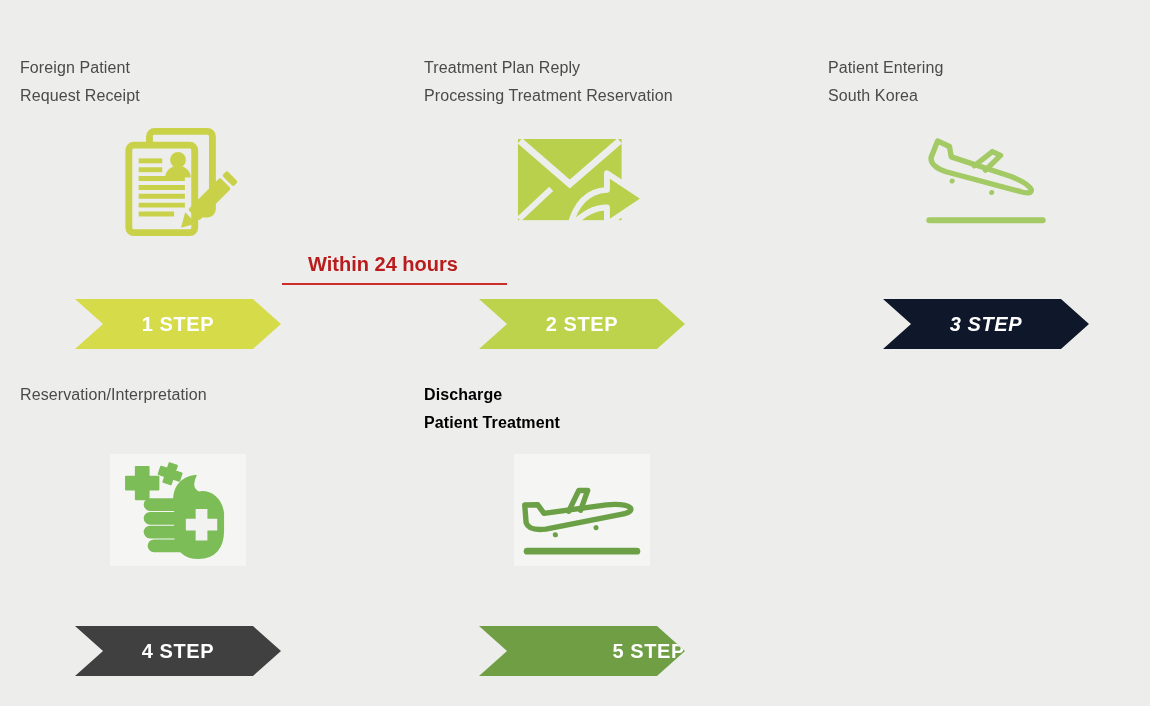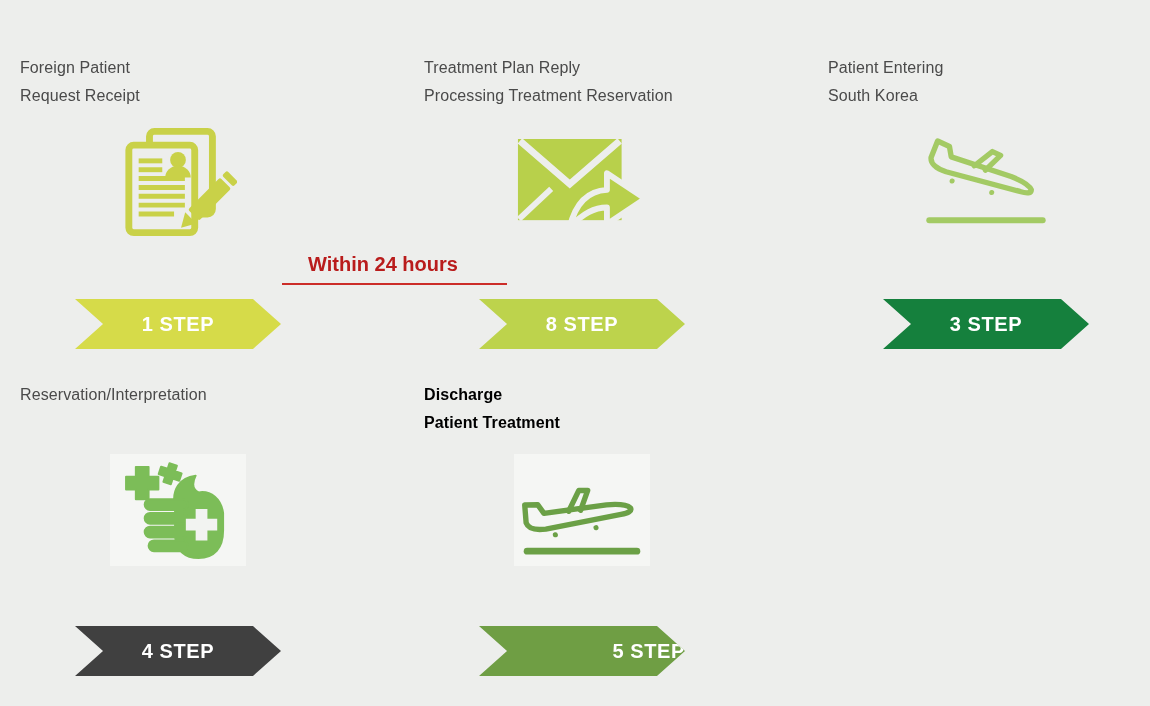--- a/index.html
+++ b/index.html
@@ -96,41 +96,41 @@
     </div>
     <div class="icon-box" style="color: rgb(184, 208, 75);">
       <svg width="132" height="98" viewBox="0 0 135 100" aria-hidden="true">
         <rect x="2" y="5" width="106" height="83" fill="currentColor"></rect>
         <path d="M4,7 L55,51 L106,7" stroke="#edeeec" stroke-width="7" fill="none"></path>
         <path d="M3,87 L36,56" stroke="#edeeec" stroke-width="6" fill="none"></path>
         <path d="M93,40 L93,57 C74,58 61,70 55,95 C69,81 80,75 93,75 L93,92 L132,66 Z" fill="currentColor" stroke="#edeeec" stroke-width="6" stroke-linejoin="round"></path>
       </svg>
     </div>
     <div class="banner" style="background-color: rgb(189, 211, 76);">
-      <span class="banner-label">8 STEP</span>
+      <span class="banner-label">2 STEP</span>
     </div>
   </div>
 
   <div class="step" id="step-3">
     <div class="step-title" style="color: rgb(74, 74, 74);">
       <div>Patient Entering</div>
       <div>South Korea</div>
     </div>
     <div class="icon-box" style="color: rgb(163, 202, 100);">
       <svg width="138" height="92" viewBox="0 0 140 94" aria-hidden="true">
         <g transform="rotate(12 70 36)" fill="none" stroke="currentColor" stroke-width="5.5" stroke-linejoin="round" stroke-linecap="round">
           <path d="M12,33 L15,15 L28,18 L32,28 L96,35 Q115,38 119,44 Q120,49 108,48 L30,44 Q13,42 12,33 Z"></path>
           <path d="M57,32 L72,14 L81,16 L69,34"></path>
           <circle cx="38" cy="52" r="2.6" fill="currentColor" stroke="none"></circle>
           <circle cx="80" cy="55" r="2.6" fill="currentColor" stroke="none"></circle>
         </g>
         <line x1="12" y1="85" x2="128" y2="85" stroke="currentColor" stroke-width="6" stroke-linecap="round"></line>
       </svg>
     </div>
-    <div class="banner" style="background-color: #15803d;">
+    <div class="banner" style="background-color: #0f172a; font-style: italic;">
       <span class="banner-label">3 STEP</span>
     </div>
   </div>
 
   <div class="step" id="step-4">
     <div class="step-title" style="color: rgb(74, 74, 74);">
       <div>Reservation/Interpretation</div>
     </div>
     <div class="icon-box" style="color: rgb(124, 189, 88);">
       <div class="icon-halo"></div>

